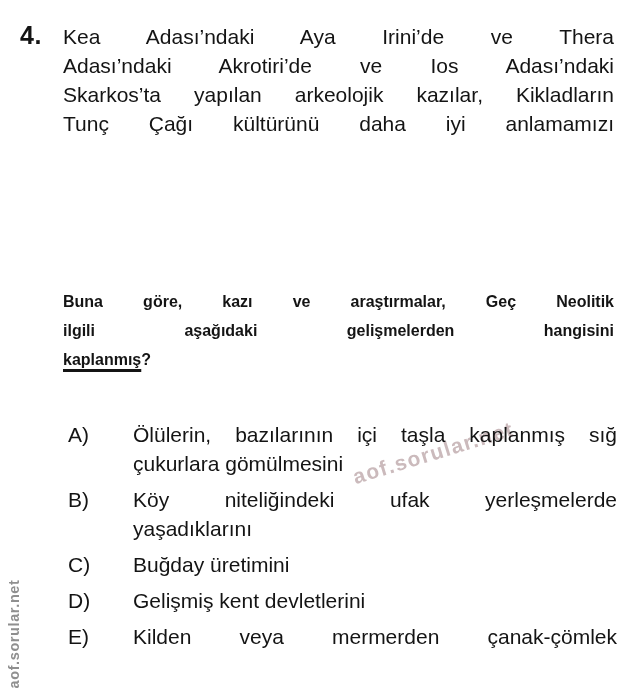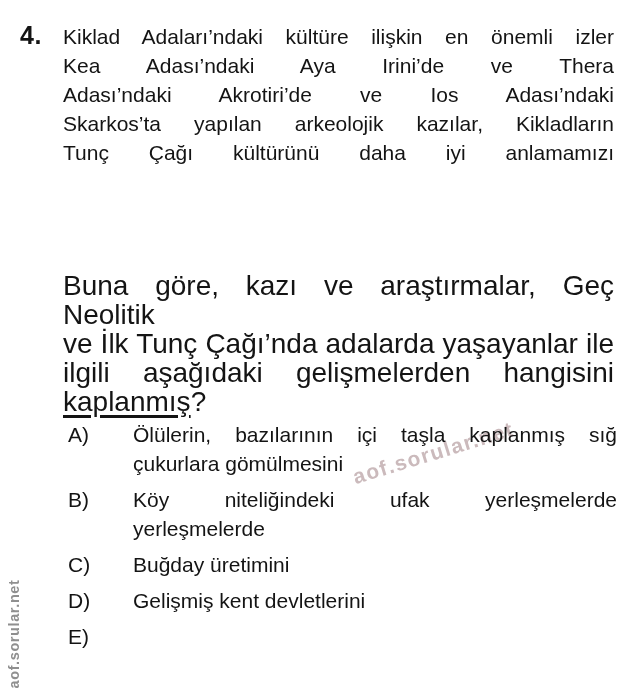--- a/index.html
+++ b/index.html
@@ -19,23 +19,23 @@
     font-size: 25px; font-weight: bold;
     letter-spacing: 0.5px;
   }
 
   
   .q-body {
     left: 63px; top: 22px; width: 551px;
     font-size: 21px; line-height: 29px;
   }
   .q-prompt {
-    left: 63px; top: 271px; width: 551px;
-    font-size: 28px; line-height: 29px;
-    font-weight: normal;
+    left: 63px; top: 287px; width: 551px;
+    font-size: 16px; line-height: 29px;
+    font-weight: bold;
   }
   .jline { text-align: justify; text-align-last: justify; }
   .jline.last { text-align-last: left; }
   .underlined {
     text-decoration: underline;
     text-decoration-thickness: 2.5px;
     text-underline-offset: 4px;
   }
 
   
@@ -71,67 +71,66 @@
 </style>
 </head>
 <body>
 
 <div class="layer wm-diag">aof.sorular.net</div>
 <div class="layer wm-vert">aof.sorular.net</div>
 
 <div class="layer content q-number">4.</div>
 
 <div class="layer content q-body">
-  <div class="jline">Kiklad Adaları’ndaki kültüre ilişkin en önemli izler</div>
   <div class="jline">Kea Adası’ndaki Aya Irini’de ve Thera</div>
   <div class="jline">Adası’ndaki Akrotiri’de ve Ios Adası’ndaki</div>
   <div class="jline">Skarkos’ta yapılan arkeolojik kazılar, Kikladların</div>
   <div class="jline">Tunç Çağı kültürünü daha iyi anlamamızı</div>
 </div>
 
 <div class="layer content q-prompt">
   <div class="jline">Buna göre, kazı ve araştırmalar, Geç Neolitik</div>
-  <div class="jline">ve İlk Tunç Çağı’nda adalarda yaşayanlar ile</div>
   <div class="jline">ilgili aşağıdaki gelişmelerden hangisini</div>
   <div class="jline last">
     <span class="underlined">kaplanmış</span><span>?</span>
   </div>
 </div>
 
 <div class="layer content options">
 
   <div class="option">
     <div class="opt-letter">A)</div>
     <div class="opt-text">
       <div class="jline">Ölülerin, bazılarının içi taşla kaplanmış sığ</div>
       <div class="jline last">çukurlara gömülmesini</div>
     </div>
   </div>
 
   <div class="option">
     <div class="opt-letter">B)</div>
     <div class="opt-text">
       <div class="jline">Köy niteliğindeki ufak yerleşmelerde</div>
-      <div class="jline last">yerleşmelerde</div>
+      <div class="jline last">yaşadıklarını</div>
     </div>
   </div>
 
   <div class="option">
     <div class="opt-letter">C)</div>
     <div class="opt-text">
       <div class="jline last">Buğday üretimini</div>
     </div>
   </div>
 
   <div class="option">
     <div class="opt-letter">D)</div>
     <div class="opt-text">
       <div class="jline last">Gelişmiş kent devletlerini</div>
     </div>
   </div>
 
   <div class="option">
     <div class="opt-letter">E)</div>
     <div class="opt-text">
+      <div class="jline">Kilden veya mermerden çanak-çömlek</div>
     </div>
   </div>
 
 </div>
 
 </body></html>

